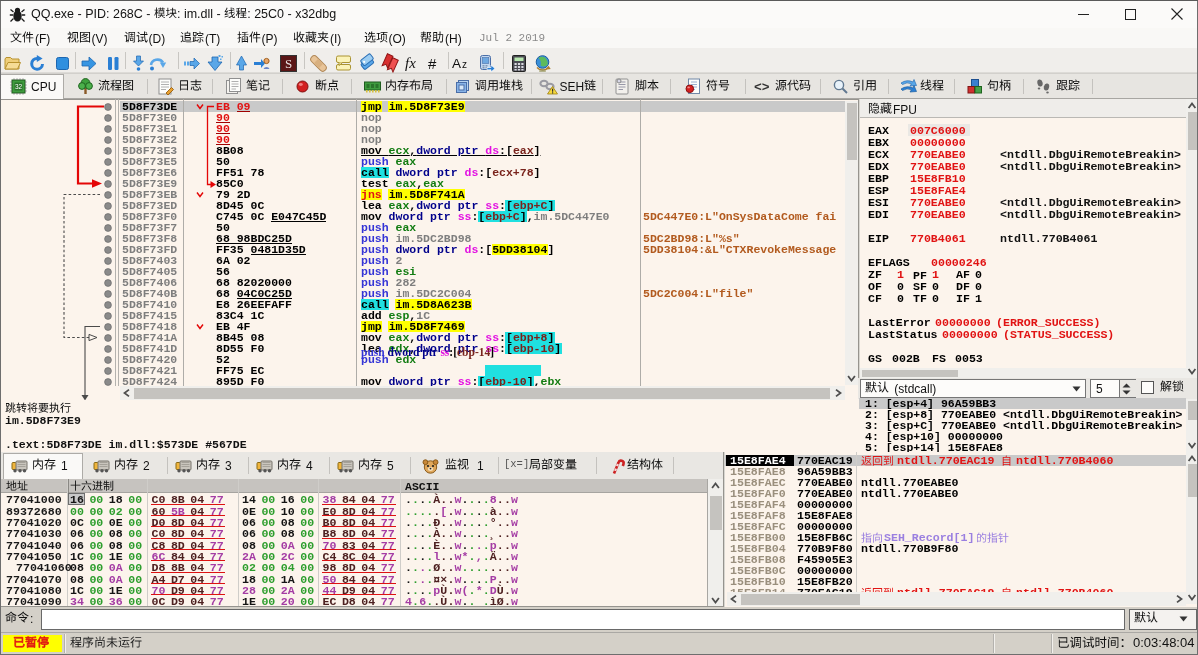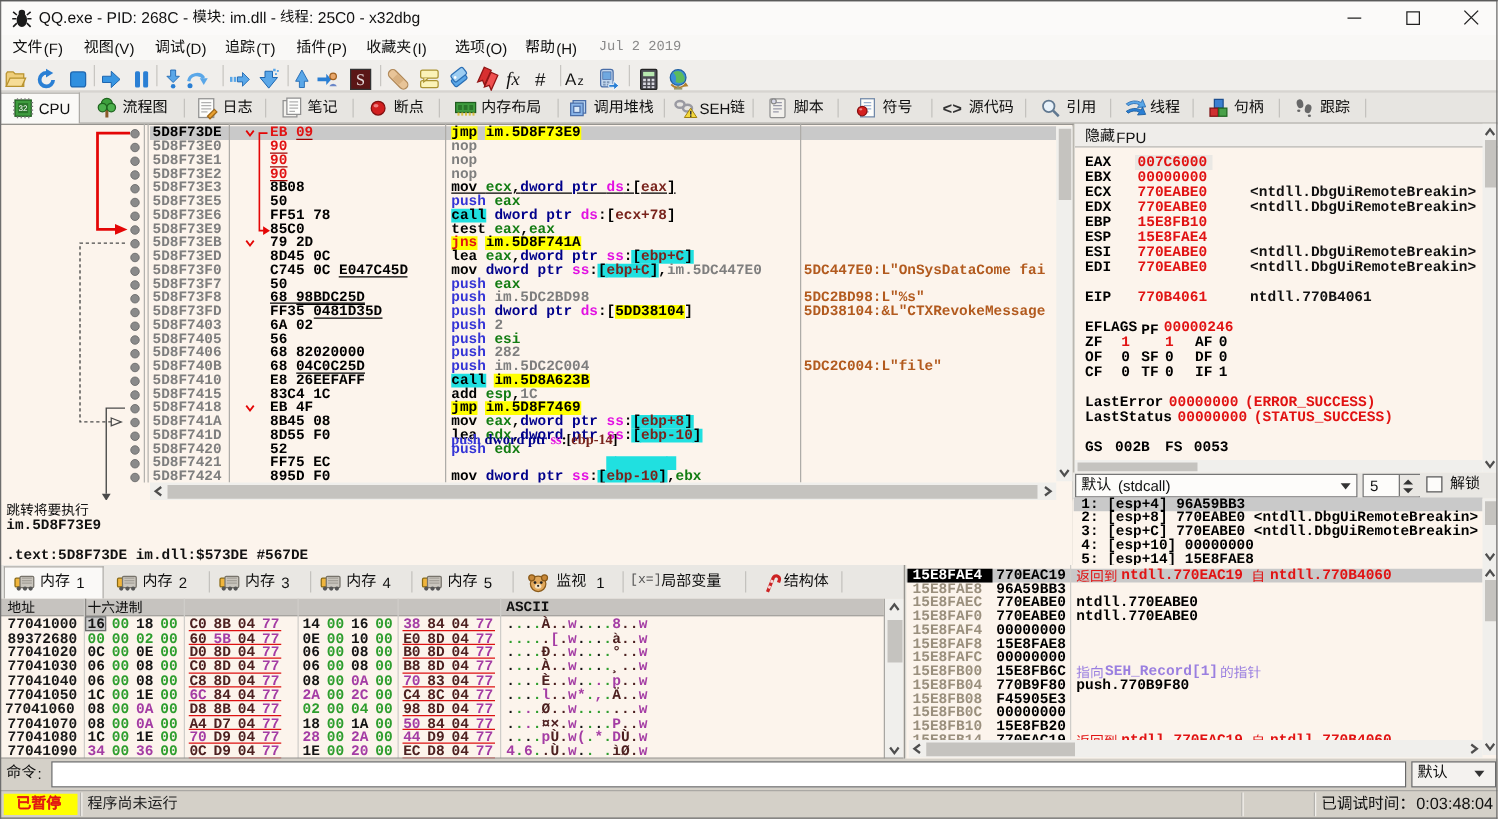--- a/index.html
+++ b/index.html
@@ -709,21 +709,21 @@
 <div class="t m2" style="left:868px;top:209px;color:#000">EDI</div>
 <div class="t m2" style="left:910px;top:209px;color:#e11313">770EABE0</div>
 <div class="t m2" style="left:1000px;top:209px;color:#111">&lt;ntdll.DbgUiRemoteBreakin&gt;</div>
 <div class="t m2" style="left:868px;top:233px;color:#000">EIP</div>
 <div class="t m2" style="left:910px;top:233px;color:#e11313">770B4061</div>
 <div class="t m2" style="left:1000px;top:233px;color:#111">ntdll.770B4061</div>
 <div class="t m2" style="left:868px;top:257px;color:#000">EFLAGS</div>
 <div class="t m2" style="left:931px;top:257px;color:#e11313">00000246</div>
 <div class="t m2" style="left:868px;top:269px;color:#000">ZF</div>
 <div class="t m2" style="left:897px;top:269px;color:#e11313">1</div>
-<div class="t m2" style="left:913px;top:259px;color:#000">PF</div>
+<div class="t m2" style="left:913px;top:270px;color:#000">PF</div>
 <div class="t m2" style="left:932px;top:269px;color:#e11313">1</div>
 <div class="t m2" style="left:956px;top:269px;color:#000">AF</div>
 <div class="t m2" style="left:975px;top:269px;color:#000000">0</div>
 <div class="t m2" style="left:868px;top:281px;color:#000">OF</div>
 <div class="t m2" style="left:897px;top:281px;color:#000000">0</div>
 <div class="t m2" style="left:913px;top:281px;color:#000">SF</div>
 <div class="t m2" style="left:932px;top:281px;color:#000000">0</div>
 <div class="t m2" style="left:956px;top:281px;color:#000">DF</div>
 <div class="t m2" style="left:975px;top:281px;color:#000000">0</div>
 <div class="t m2" style="left:868px;top:293px;color:#000">CF</div>
@@ -1052,21 +1052,21 @@
 <div class="t m2" style="left:242px;top:550.95px;color:#a43ca4">2A</div>
 <div class="t m2" style="left:261.4px;top:550.95px;color:#2e9e2e">00</div>
 <div class="t m2" style="left:280.8px;top:550.95px;color:#a43ca4">2C</div>
 <div class="t m2" style="left:300.2px;top:550.95px;color:#2e9e2e">00</div>
 <div class="t m2" style="left:322.5px;top:550.95px;color:#4d2020">C4</div>
 <div class="t m2" style="left:341.9px;top:550.95px;color:#4d2020">8C</div>
 <div class="t m2" style="left:361.3px;top:550.95px;color:#4d2020">04</div>
 <div class="t m2" style="left:380.7px;top:550.95px;color:#a43ca4">77</div>
 <div style="position:absolute;left:321.5px;top:560.35px;width:74.2px;height:1.1px;background:#dd1111"></div>
 <div class="t m2" style="left:405px;top:550.95px;letter-spacing:0.1px"><i style="color:#141414">.</i><i style="color:#2e9e2e">.</i><i style="color:#141414">.</i><i style="color:#2e9e2e">.</i><i style="color:#a43ca4">l</i><i style="color:#4d2020">.</i><i style="color:#4d2020">.</i><i style="color:#a43ca4">w</i><i style="color:#a43ca4">*</i><i style="color:#2e9e2e">.</i><i style="color:#a43ca4">,</i><i style="color:#2e9e2e">.</i><i style="color:#4d2020">Ä</i><i style="color:#4d2020">.</i><i style="color:#4d2020">.</i><i style="color:#a43ca4">w</i></div>
-<div class="t m2" style="left:4px;top:562.3px;color:#1a1a1a">77041060</div>
+<div class="t m2" style="left:16px;top:562.3px;color:#1a1a1a">77041060</div>
 <div class="t m2" style="left:70px;top:562.3px;color:#141414">08</div>
 <div class="t m2" style="left:89.4px;top:562.3px;color:#2e9e2e">00</div>
 <div class="t m2" style="left:108.8px;top:562.3px;color:#a43ca4">0A</div>
 <div class="t m2" style="left:128.2px;top:562.3px;color:#2e9e2e">00</div>
 <div class="t m2" style="left:151.5px;top:562.3px;color:#4d2020">D8</div>
 <div class="t m2" style="left:170.9px;top:562.3px;color:#4d2020">8B</div>
 <div class="t m2" style="left:190.3px;top:562.3px;color:#4d2020">04</div>
 <div class="t m2" style="left:209.7px;top:562.3px;color:#a43ca4">77</div>
 <div style="position:absolute;left:150.5px;top:571.7px;width:74.2px;height:1.1px;background:#dd1111"></div>
 <div class="t m2" style="left:242px;top:562.3px;color:#2e9e2e">02</div>
@@ -1196,21 +1196,21 @@
 <div class="t m2" style="left:884px;top:532px;color:#9a7fe0">SEH_Record[1]</div>
 <svg style="position:absolute;left:976px;top:532.5px;overflow:visible;fill:#9a7fe0;" width="33" height="11">
     <g transform="translate(0,8.8) scale(0.11,-0.11)">
       <use href="#u7684"></use>
       <use href="#u6307" x="100"></use>
       <use href="#u9488" x="200"></use>
     </g>
   </svg>
 <div class="t m2" style="left:730px;top:543px;color:#9a8f7d">15E8FB04</div>
 <div class="t m2" style="left:797px;top:543px;color:#000">770B9F80</div>
-<div class="t m2" style="left:861px;top:543px;color:#000">push.770B9F80</div>
+<div class="t m2" style="left:861px;top:543px;color:#000">ntdll.770B9F80</div>
 <div class="t m2" style="left:730px;top:554px;color:#9a8f7d">15E8FB08</div>
 <div class="t m2" style="left:797px;top:554px;color:#000">F45905E3</div>
 <div class="t m2" style="left:730px;top:565px;color:#9a8f7d">15E8FB0C</div>
 <div class="t m2" style="left:797px;top:565px;color:#000">00000000</div>
 <div class="t m2" style="left:730px;top:576px;color:#9a8f7d">15E8FB10</div>
 <div class="t m2" style="left:797px;top:576px;color:#000">15E8FB20</div>
 <div class="t m2" style="left:730px;top:587px;color:#9a8f7d">15E8FB14</div>
 <div class="t m2" style="left:797px;top:587px;color:#000">770EAC19</div>
 <svg style="position:absolute;left:861px;top:587.5px;overflow:visible;fill:#e11313;" width="33" height="11">
     <g transform="translate(0,8.8) scale(0.11,-0.11)">

